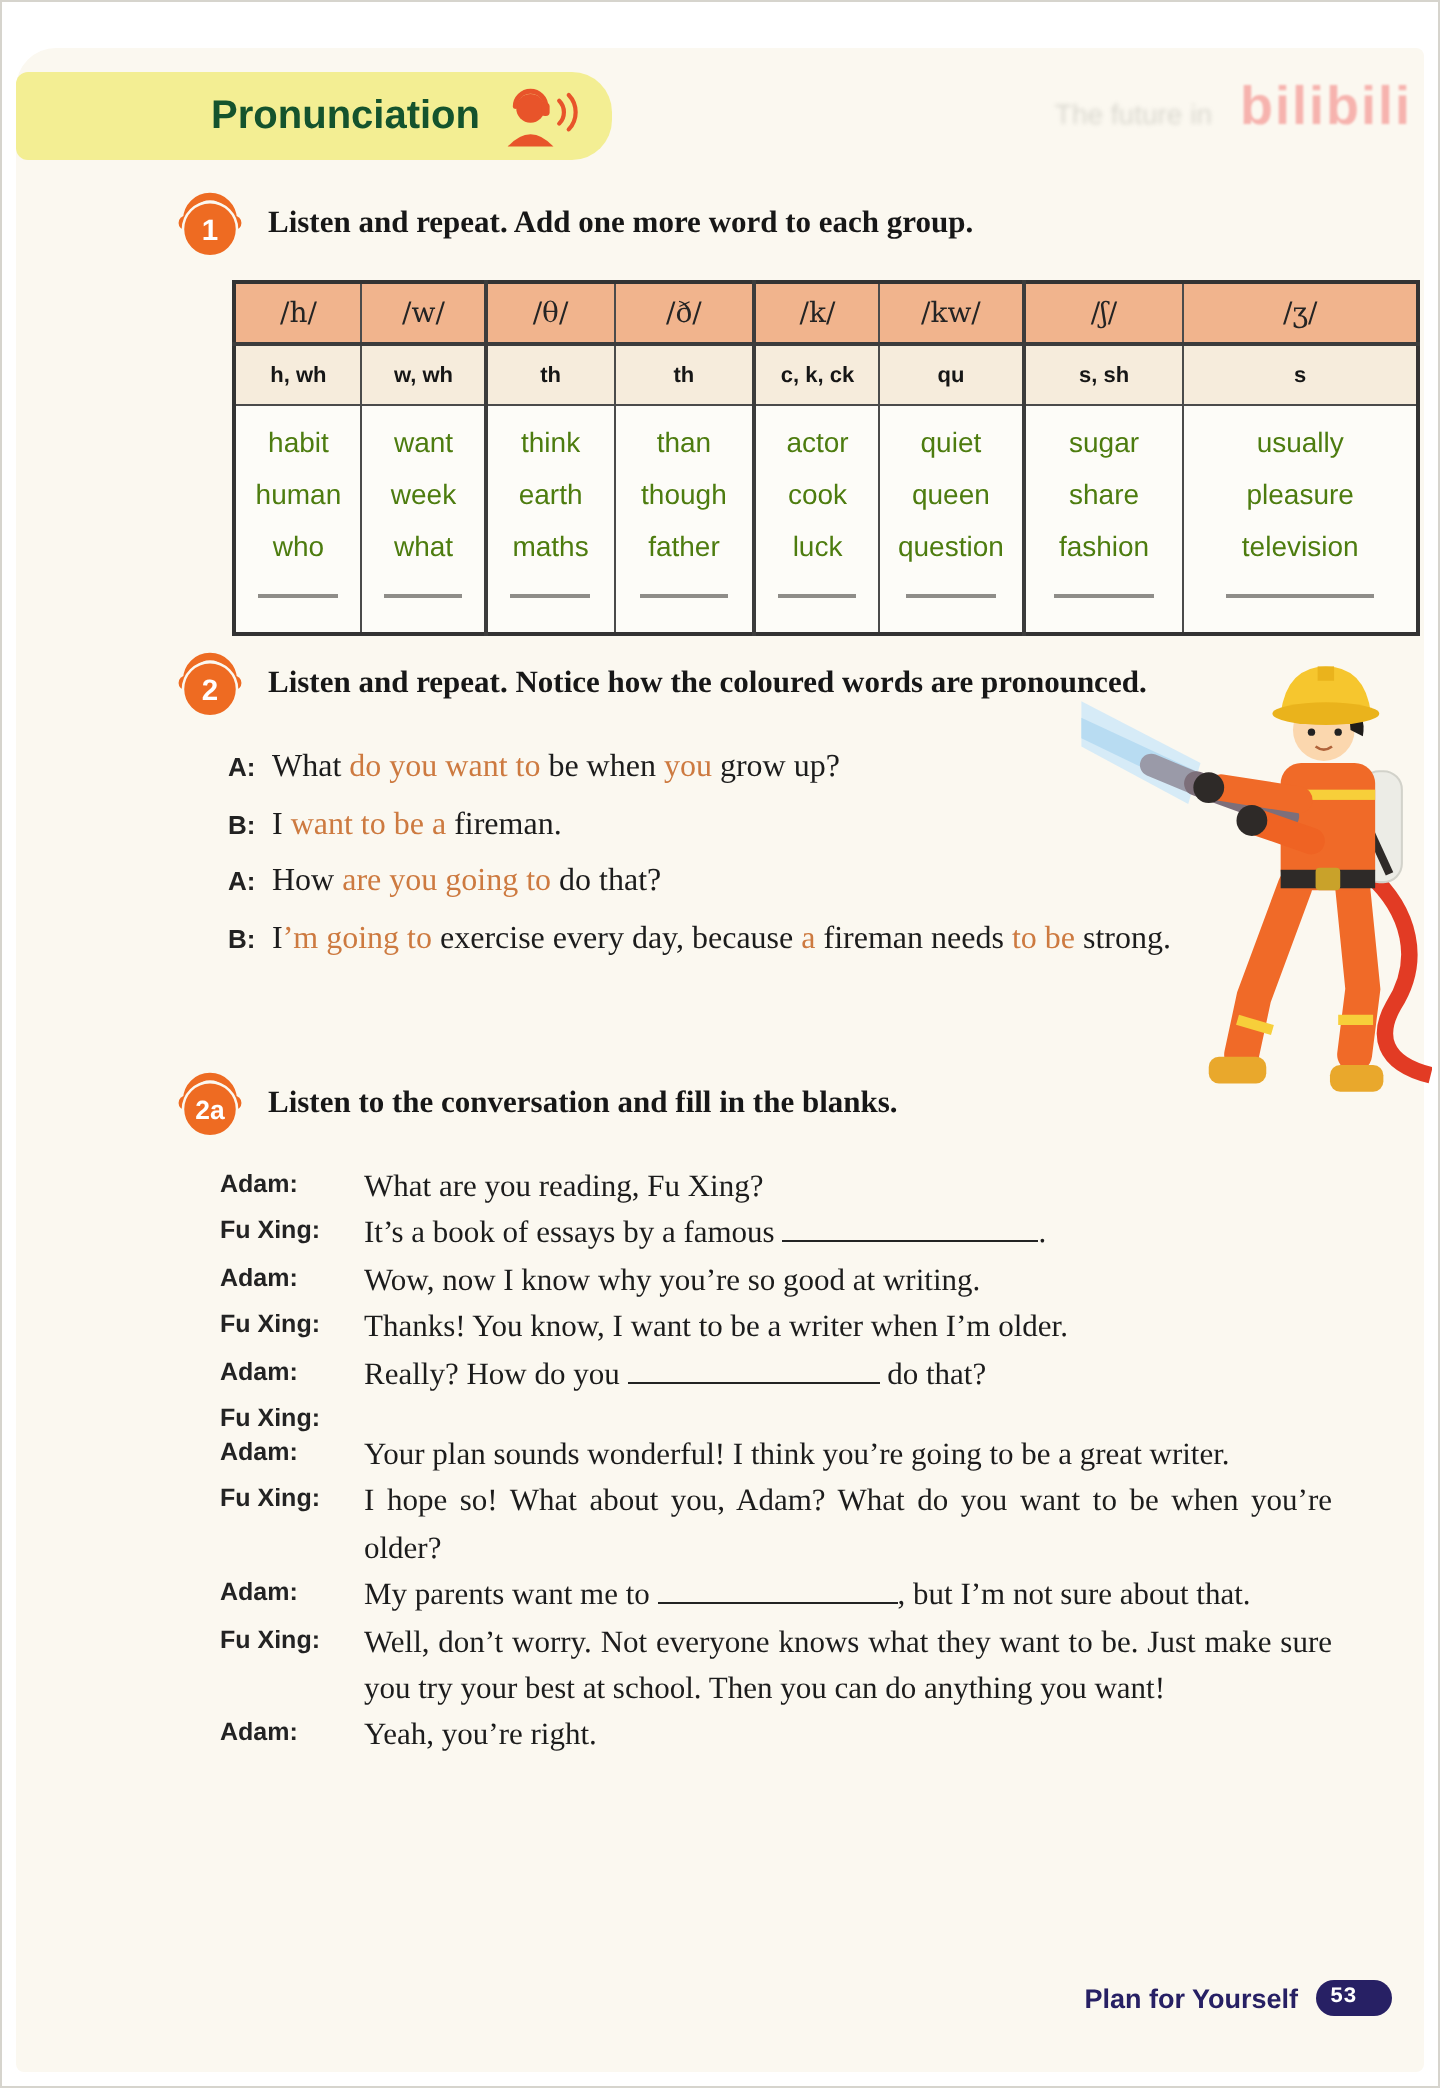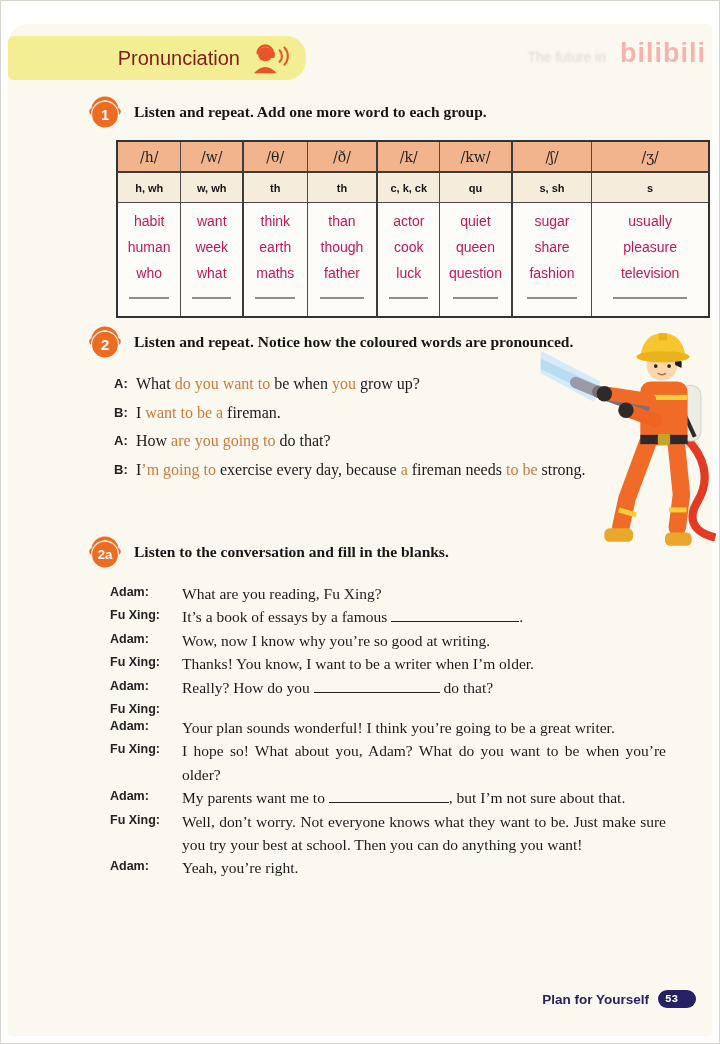--- a/index.html
+++ b/index.html
@@ -5,21 +5,21 @@
   html,body{margin:0;padding:0;background:#ffffff;}
   .canvas{position:relative;width:720px;height:1044px;background:#ffffff;overflow:hidden;
           box-shadow:inset 0 0 0 1px #d6d4cd;font-family:"Liberation Serif",serif;color:#1c1c1c;}
   .page{position:absolute;left:8px;top:24px;right:8px;bottom:8px;background:#fbf8f0;
         border-radius:20px 4px 4px 4px;}
 
   
   .banner{position:absolute;left:0;top:12px;width:298px;height:44px;background:#f3ee93;
           border-radius:6px 20px 20px 6px;display:flex;align-items:center;justify-content:flex-end;
           gap:10px;padding-right:14px;box-sizing:border-box;}
-  .banner-title{font-family:"Liberation Sans",sans-serif;font-weight:normal;font-size:20px;color:#7f1d1d;}
+  .banner-title{font-family:"Liberation Sans",sans-serif;font-weight:bold;font-size:20px;color:#14532d;}
 
   
   .watermark{position:absolute;top:14px;right:6px;display:flex;align-items:baseline;gap:14px;
              font-family:"Liberation Sans",sans-serif;white-space:nowrap;}
   .wm-faint{font-size:14px;color:#9a9a90;opacity:0.35;filter:blur(1px);}
   .wm-brand{font-size:27px;font-weight:bold;color:#ef4444;opacity:0.38;filter:blur(0.6px);letter-spacing:1px;}
 
   
   .ex-head{position:absolute;display:flex;align-items:center;gap:10px;}
   .ex-badge{width:38px;height:36px;flex:0 0 auto;}
@@ -28,21 +28,21 @@
   
   .ptable{position:absolute;left:108px;top:116px;width:594px;border-collapse:collapse;
           table-layout:fixed;text-align:center;}
   .ptable th,.ptable td{border:1px solid #4b4b4b;padding:0;}
   .ptable .grp{border-left:2.5px solid #3c3c3c;}
   .ptable tr.phon th{background:#f1b48d;font-family:"DejaVu Serif",serif;font-weight:normal;
                      font-size:14px;height:29px;border-bottom:2px solid #3c3c3c;color:#242424;}
   .ptable tr.spell td{background:#f6ecdc;font-family:"Liberation Sans",sans-serif;font-weight:bold;
                       font-size:11px;height:29px;color:#161616;}
   .ptable tr.words td{background:#fdfcf8;vertical-align:top;padding-top:5px;height:108px;}
-  .word-line{font-family:"Liberation Sans",sans-serif;font-size:14px;line-height:26px;color:#be185d;}
+  .word-line{font-family:"Liberation Sans",sans-serif;font-size:14px;line-height:26px;color:#4d7c0f;}
   .table-blank{width:64%;margin:11px auto 0;border-bottom:2px solid #8f8d89;height:0;}
   .ptable{border:2px solid #333;}
 
   
   .dialogue{position:absolute;left:106px;top:346px;width:520px;}
   .dlg-row{display:flex;font-size:16px;line-height:28.5px;}
   .dlg-speaker{font-family:"Liberation Sans",sans-serif;font-weight:bold;font-size:13px;
                width:22px;flex:0 0 auto;color:#222;}
   .seg{color:#1c1c1c;white-space:pre-wrap;}
   .seg.orange{color:#cd7a40;}

